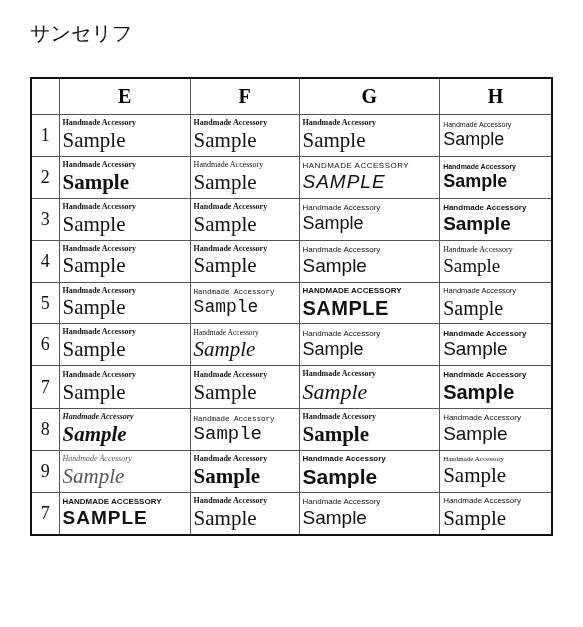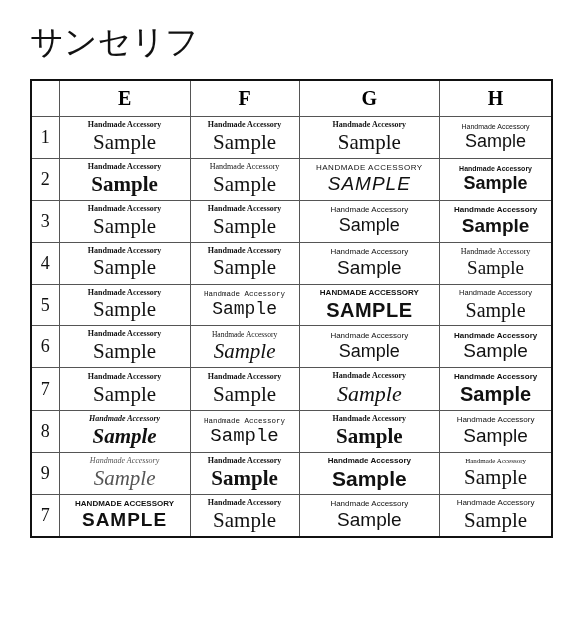--- a/index.html
+++ b/index.html
@@ -6,23 +6,23 @@
 
     body {
       background: #fff;
       width: 583px;
       min-height: 627px;
       font-family: serif;
       padding: 20px 30px;
     }
 
     .page-title {
-      font-size: 33px;
+      font-size: 20px;
       font-family: 'Arial', sans-serif;
-      margin-bottom: 14px;
+      margin-bottom: 30px;
       font-weight: normal;
       color: #111;
     }
 
     .font-table {
       border-collapse: collapse;
       width: 100%;
       border: 2px solid #111;
     }
 
@@ -45,21 +45,21 @@
       font-size: 18px;
       font-family: serif;
       color: #111;
       width: 28px;
       min-width: 28px;
     }
 
     .cell-inner {
       display: flex;
       flex-direction: column;
-      align-items: center;
+      align-items: flex-start;
       line-height: 1.1;
     }
 
     .cell-small {
       font-size: 8px;
       letter-spacing: 0;
       color: #111;
       margin-bottom: 1px;
     }
 

